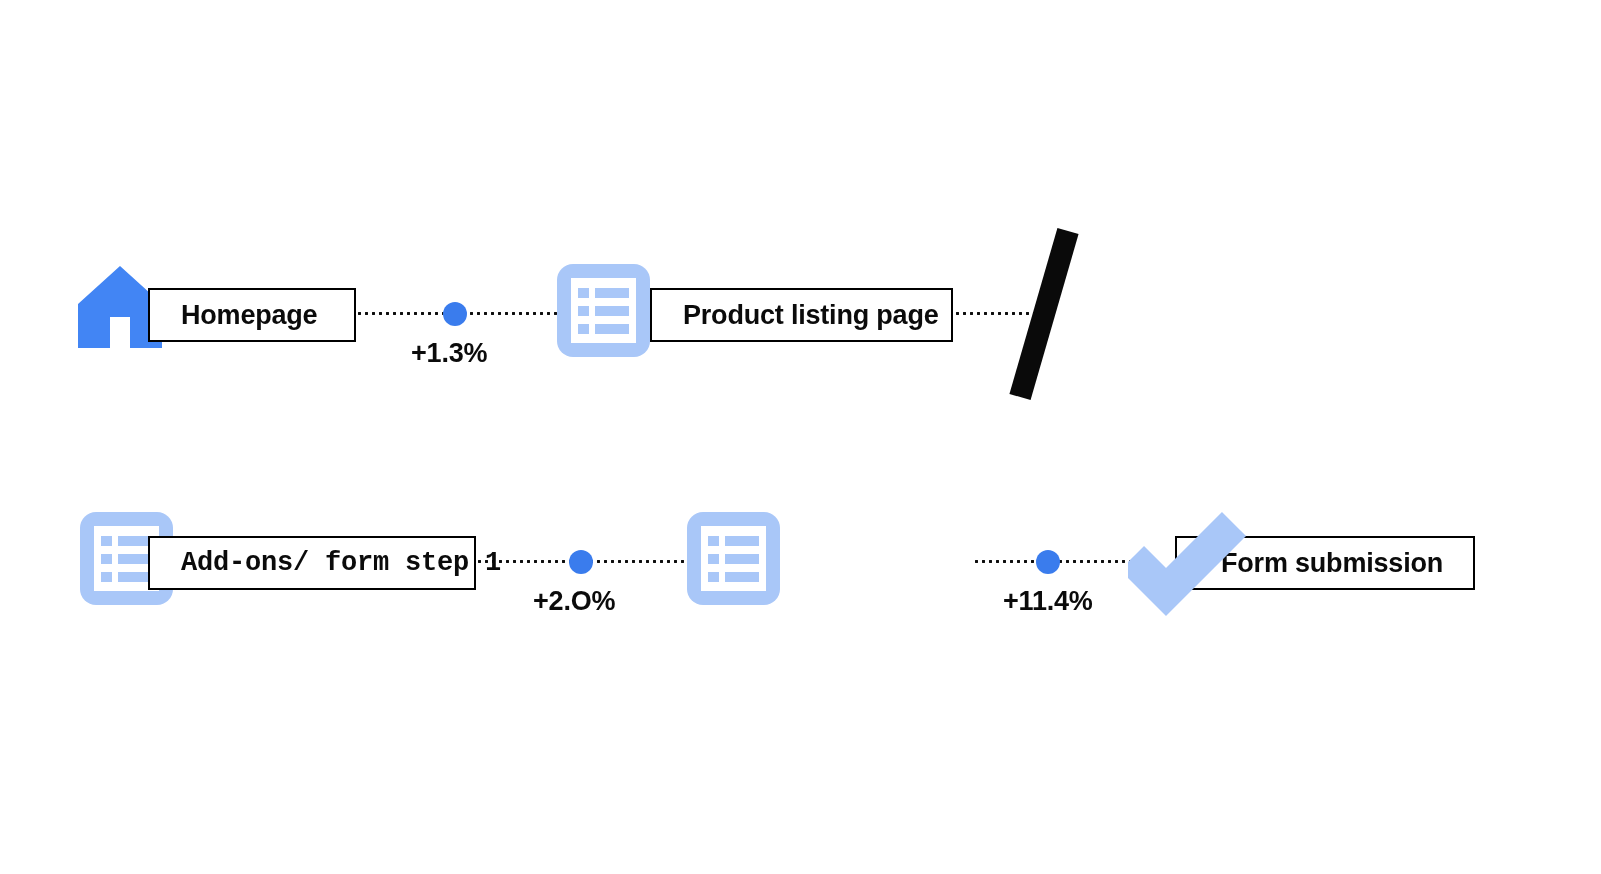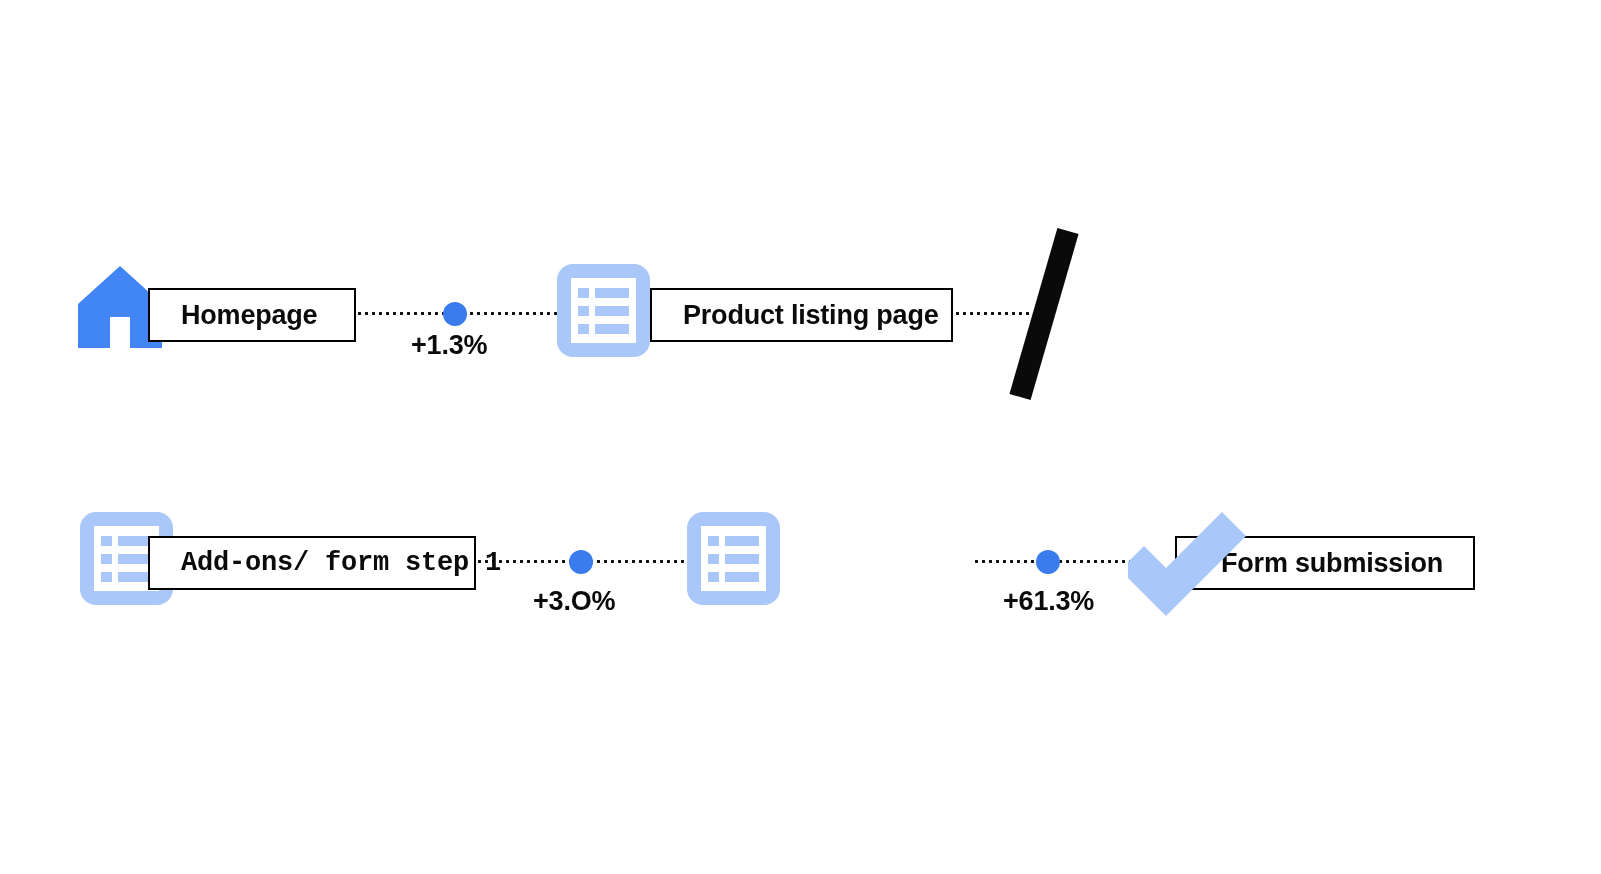--- a/index.html
+++ b/index.html
@@ -78,21 +78,21 @@
   .icon-check { z-index: 6; }
 </style>
 </head>
 <body>
 
 <div id="canvas">
 
   <div class="dotline" style="left:356px; top:312px; width:202px;"></div>
 
   <div class="pctdot" style="left:443px; top:302px; width:24px; height:24px;"></div>
-  <div class="pctlabel" style="left:411px; top:332px;">+1.3%</div>
+  <div class="pctlabel" style="left:411px; top:340px;">+1.3%</div>
 
   <div class="dotline" style="left:933px; top:312px; width:102px;"></div>
 
   <div class="icon" style="left:78px; top:264px; width:84px; height:84px;">
     <svg width="84" height="84" viewBox="0 0 84 84" aria-hidden="true">
       <path d="M42 2 L84 40 L84 84 L52 84 L52 53 L32 53 L32 84 L0 84 L0 40 Z" fill="#4285f4"></path>
     </svg>
   </div>
 
   <div class="stepbox" style="left:148px; top:288px; width:208px; height:54px;">
@@ -118,26 +118,26 @@
 
   <div class="icon" style="left:1000px; top:215px; width:100px; height:195px;">
     <svg width="100" height="195" viewBox="0 0 100 195" aria-hidden="true">
       <line x1="20" y1="182" x2="68" y2="16" stroke="#0a0a0a" stroke-width="22" stroke-linecap="butt"></line>
     </svg>
   </div>
 
   <div class="dotline" style="left:476px; top:560px; width:218px;"></div>
 
   <div class="pctdot" style="left:569px; top:550px; width:24px; height:24px;"></div>
-  <div class="pctlabel" style="left:533px; top:588px;">+3.O%</div>
+  <div class="pctlabel" style="left:533px; top:588px;">+2.O%</div>
 
   <div class="dotline" style="left:973px; top:560px; width:176px;"></div>
 
   <div class="pctdot" style="left:1036px; top:550px; width:24px; height:24px;"></div>
-  <div class="pctlabel" style="left:1003px; top:588px;">+61.3%</div>
+  <div class="pctlabel" style="left:1003px; top:588px;">+11.4%</div>
 
   <div class="icon" style="left:80px; top:512px; width:93px; height:93px;">
     <svg width="93" height="93" viewBox="0 0 93 93" aria-hidden="true">
       <rect x="0" y="0" width="93" height="93" rx="16" fill="#a9c7f8"></rect>
       <rect x="14" y="14" width="65" height="65" fill="#ffffff"></rect>
       <rect x="21" y="24" width="11" height="10" fill="#a9c7f8"></rect>
       <rect x="38" y="24" width="34" height="10" fill="#a9c7f8"></rect>
       <rect x="21" y="42" width="11" height="10" fill="#a9c7f8"></rect>
       <rect x="38" y="42" width="34" height="10" fill="#a9c7f8"></rect>
       <rect x="21" y="60" width="11" height="10" fill="#a9c7f8"></rect>

